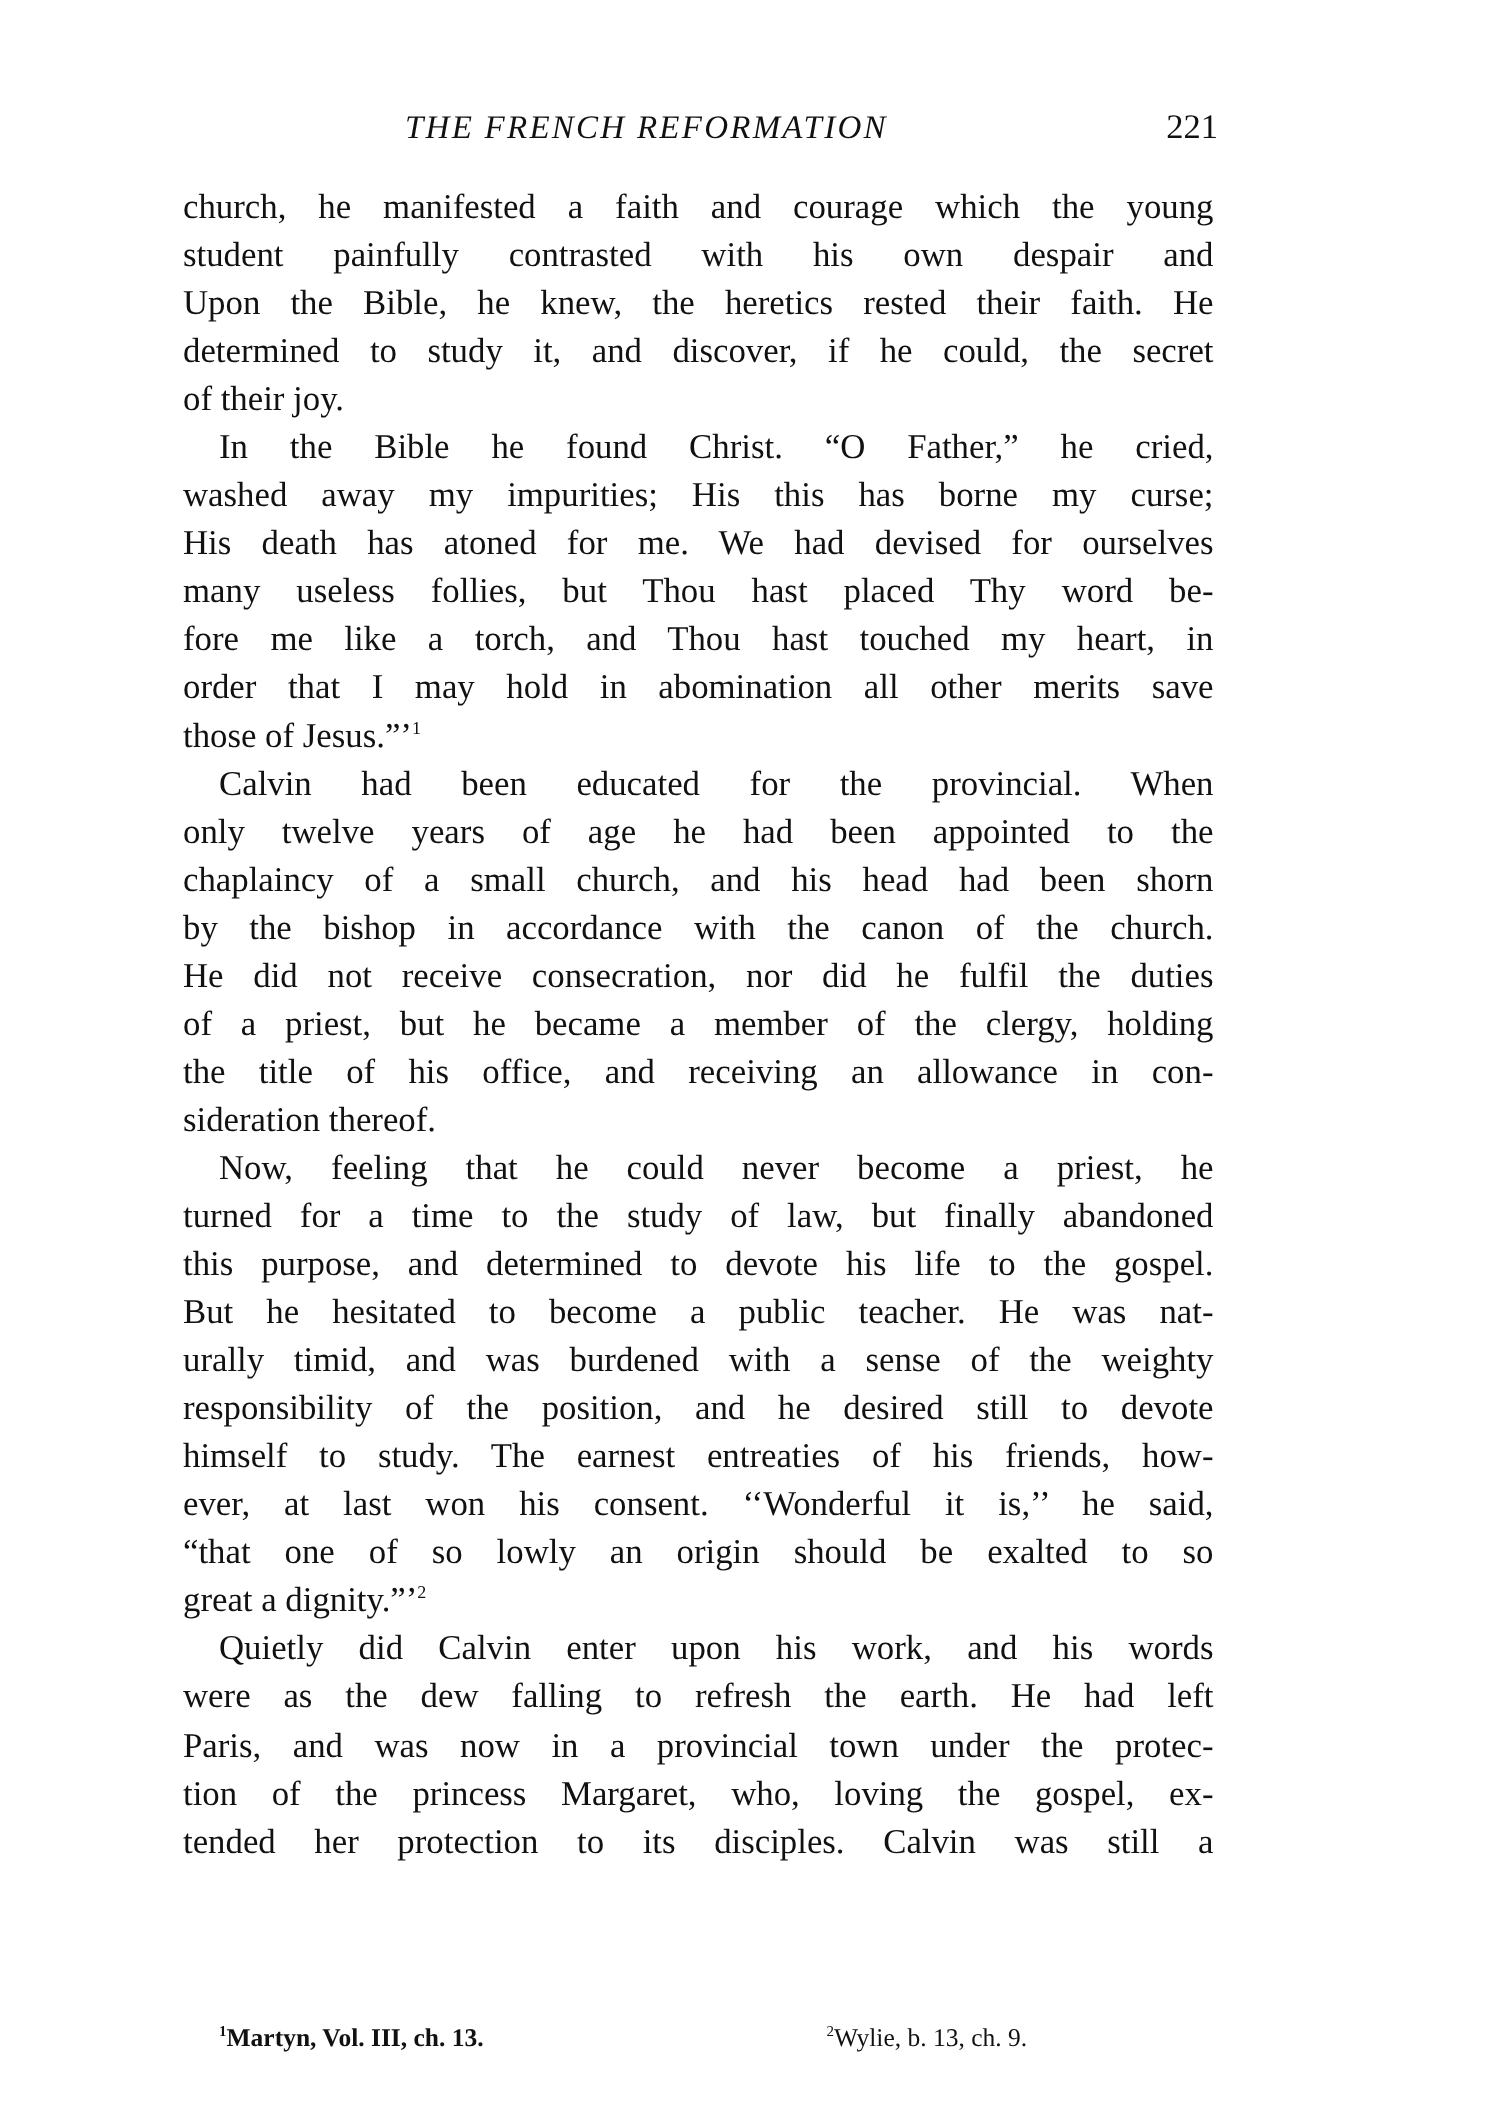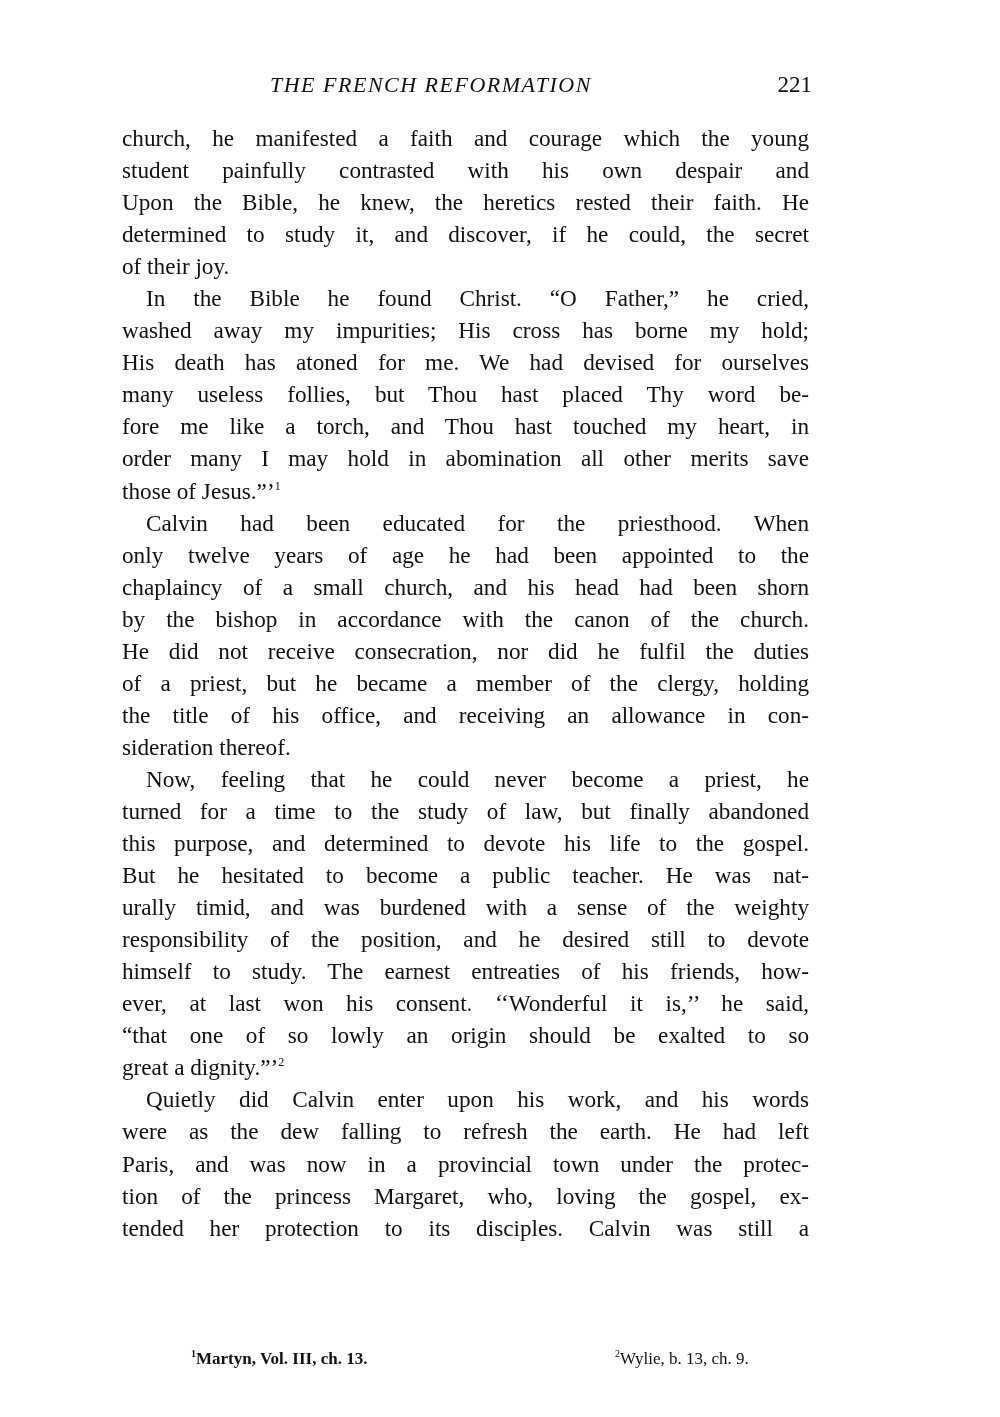--- a/index.html
+++ b/index.html
@@ -76,24 +76,23 @@
       left: 146px;
       width: 650px;
       font-size: 17px;
       line-height: 24px;
       font-weight: bold;
     }
     .footnote {
       position: absolute;
       top: 0;
       white-space: nowrap;
-      margin-left: 45px;
     }
     .footnote.fn1 { left: 0; }
-    .footnote.fn2 { left: 424px; font-weight: normal; }
+    .footnote.fn2 { left: 405px; font-weight: normal; }
     .footnote sup { font-size: 10px; vertical-align: 7px; }
   </style>
 </head>
 <body>
 
 <div class="page">
 
   <div class="running-head">
     <span class="running-title">THE FRENCH REFORMATION</span>
     <span class="page-number">221</span>
@@ -104,30 +103,30 @@
     <div>
       <span class="line">church, he manifested a faith and courage which the young</span>
       <span class="line">student painfully contrasted with his own despair and</span>
       <span class="line">Upon the Bible, he knew, the heretics rested their faith. He</span>
       <span class="line">determined to study it, and discover, if he could, the secret</span>
       <span class="line last">of their joy.</span>
     </div>
 
     <div>
       <span class="line indent">In the Bible he found Christ. “O Father,” he cried,</span>
-      <span class="line">washed away my impurities; His cross has borne my hold;</span>
+      <span class="line">washed away my impurities; His this has borne my curse;</span>
       <span class="line">His death has atoned for me. We had devised for ourselves</span>
       <span class="line">many useless follies, but Thou hast placed Thy word be-</span>
       <span class="line">fore me like a torch, and Thou hast touched my heart, in</span>
-      <span class="line">order many I may hold in abomination all other merits save</span>
+      <span class="line">order that I may hold in abomination all other merits save</span>
       <span class="line last"><span>those of Jesus.”’</span><sup>1</sup></span>
     </div>
 
     <div>
-      <span class="line indent">Calvin had been educated for the priesthood. When</span>
+      <span class="line indent">Calvin had been educated for the provincial. When</span>
       <span class="line">only twelve years of age he had been appointed to the</span>
       <span class="line">chaplaincy of a small church, and his head had been shorn</span>
       <span class="line">by the bishop in accordance with the canon of the church.</span>
       <span class="line">He did not receive consecration, nor did he fulfil the duties</span>
       <span class="line">of a priest, but he became a member of the clergy, holding</span>
       <span class="line">the title of his office, and receiving an allowance in con-</span>
       <span class="line last">sideration thereof.</span>
     </div>
 
     <div>

